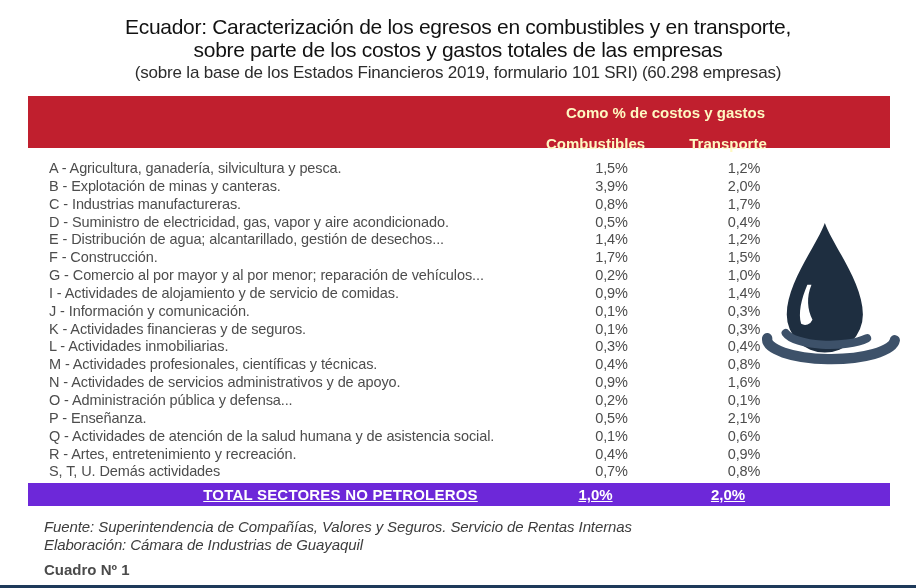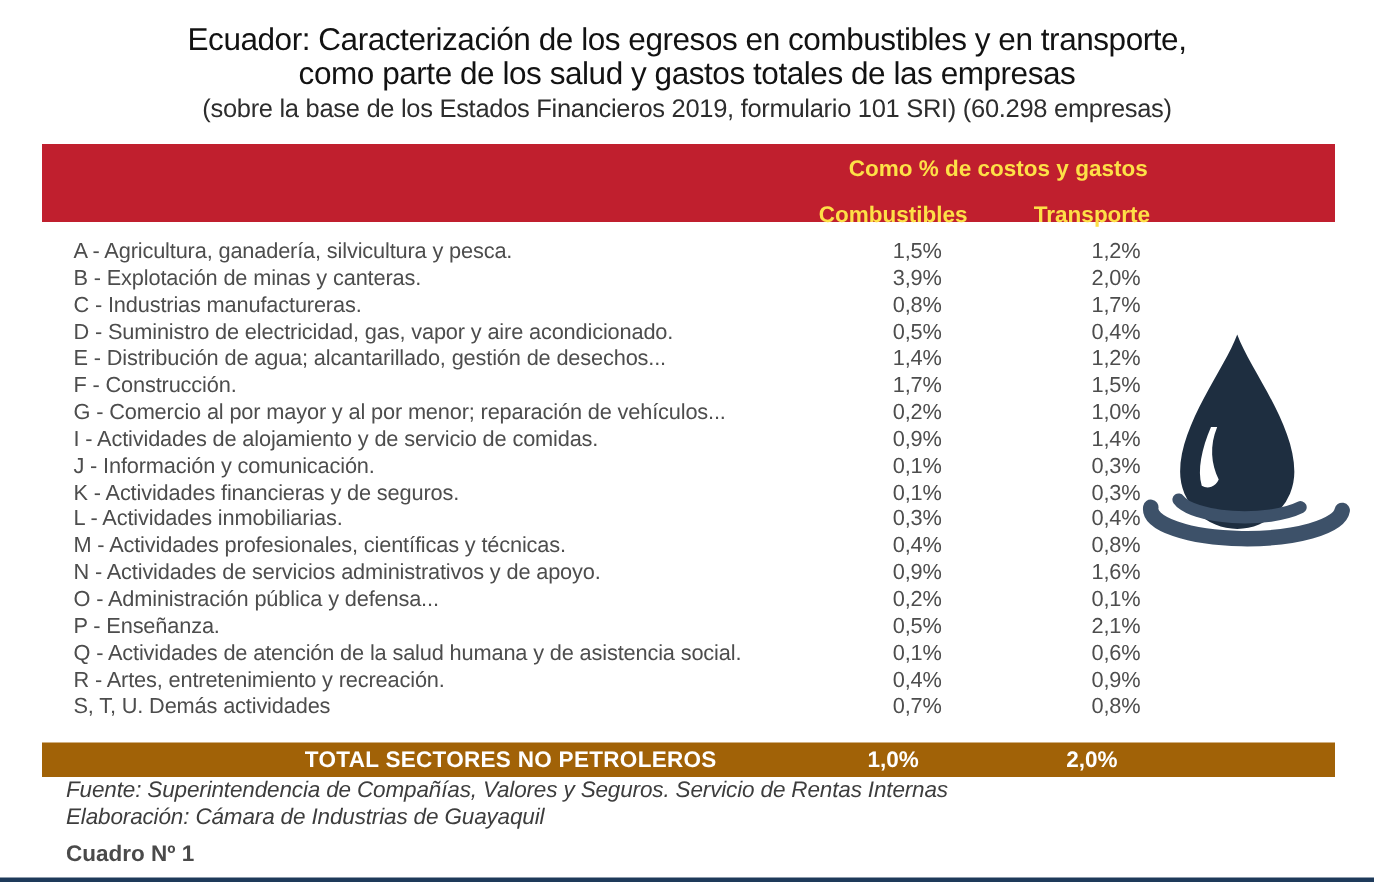--- a/index.html
+++ b/index.html
@@ -7,31 +7,31 @@
   body { font-family:"Liberation Sans", sans-serif; }
   .page { position:relative; width:916px; height:588px; background:#ffffff; overflow:hidden; }
 
   
   .title-block { position:absolute; top:15px; left:0; width:100%; text-align:center; }
   .title-line { font-size:21px; font-weight:normal; color:#121212; line-height:23px; letter-spacing:-0.3px; }
   .subtitle { font-size:17px; color:#2d2d2d; line-height:21px; margin-top:1px; letter-spacing:-0.2px; }
 
   
   .table { position:absolute; left:28px; top:96px; width:862px; }
-  .thead { position:relative; background:#c01f2e; height:52px; color:#fde047; font-weight:bold; font-size:15px; }
+  .thead { position:relative; background:#c01f2e; height:52px; color:#fef9c3; font-weight:bold; font-size:15px; }
   .group-label { position:absolute; top:8px; left:505px; width:265px; text-align:center; }
   .col-labels { position:absolute; top:29px; left:0; width:100%; display:grid; grid-template-columns:505px 125px 140px auto; }
   .col-labels .col-h { text-align:center;margin-top:10px; }
 
   .tbody { padding-top:12px;margin-left:16px; }
   .trow { display:grid; grid-template-columns:505px 125px 140px auto; font-size:14.5px; color:#4d4d4d; line-height:17.85px; letter-spacing:-0.1px; }
   .trow .sector { padding-left:5px; white-space:nowrap; overflow:hidden; }
   .trow .val { text-align:center; }
 
-  .total-row { margin-top:14px; display:grid; grid-template-columns:505px 125px 140px auto; background:#a16207; color:#ffffff; font-weight:bold; font-size:15px; height:23px; align-items:center; }
+  .total-row { margin-top:2px; display:grid; grid-template-columns:505px 125px 140px auto; background:#6d28d9; color:#ffffff; font-weight:bold; font-size:15px; height:23px; align-items:center;text-decoration:underline; }
   .total-row .tlabel { text-align:center; padding-left:120px; letter-spacing:0.2px; }
   .total-row .val { text-align:center; }
 
   
   .footer { position:absolute; left:44px; top:518px; font-size:15px; color:#3d3d3d; }
   .src-line { font-style:italic; line-height:18px; letter-spacing:-0.1px; }
   .src-line .lbl { font-weight:normal; }
   .caption { margin-top:7px; font-weight:bold; color:#4a4a4a; font-size:15px; }
 
   
@@ -40,21 +40,21 @@
   
   .bottom-rule { position:absolute; left:0; bottom:0; width:100%; height:3px; background:#1e3a5a; }
 </style>
 </head>
 <body>
 
 <div class="page">
 
   <div class="title-block">
     <div class="title-line">Ecuador: Caracterización de los egresos en combustibles y en transporte,</div>
-    <div class="title-line">como parte de los salud y gastos totales de las empresas</div>
+    <div class="title-line">sobre parte de los costos y gastos totales de las empresas</div>
     <div class="subtitle">(sobre la base de los Estados Financieros 2019, formulario 101 SRI) (60.298 empresas)</div>
   </div>
 
   <div class="table">
 
     <div class="thead">
       <div class="group-label">Como % de costos y gastos</div>
       <div class="col-labels">
         <span></span>
         <span class="col-h">Combustibles</span>

